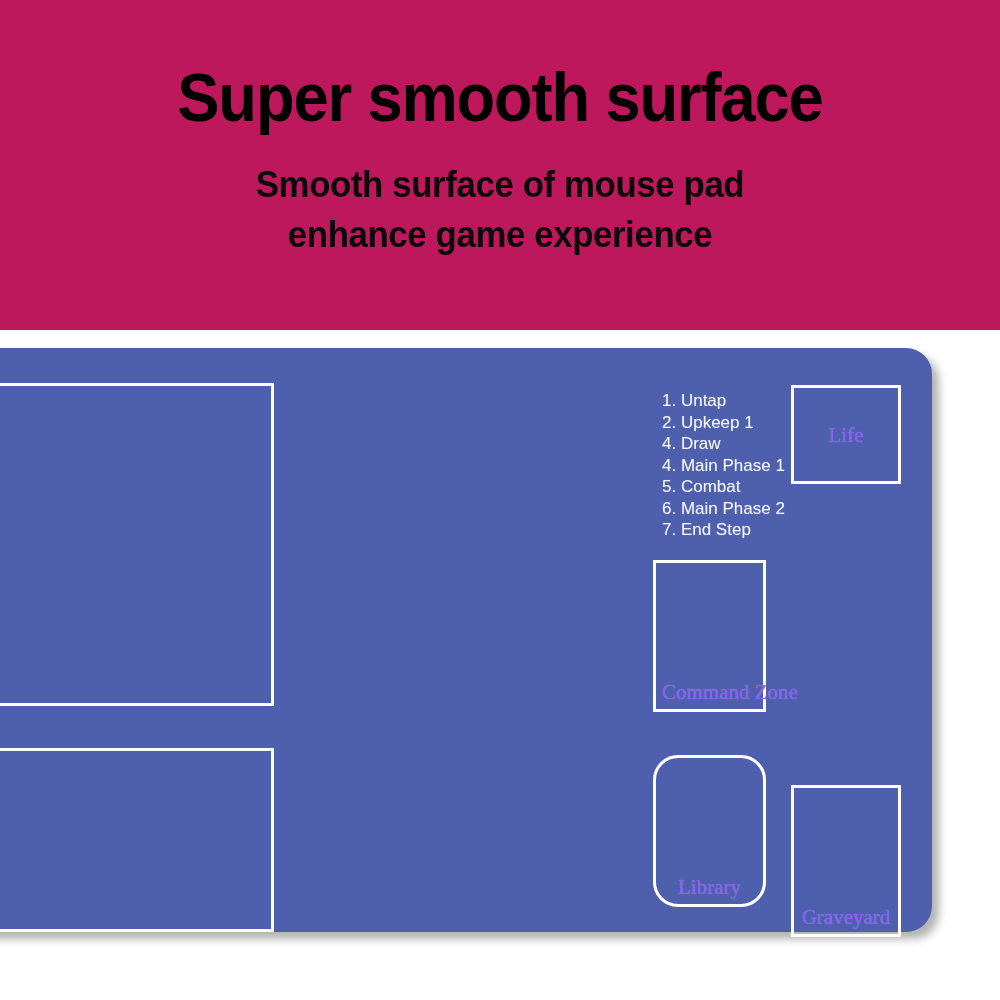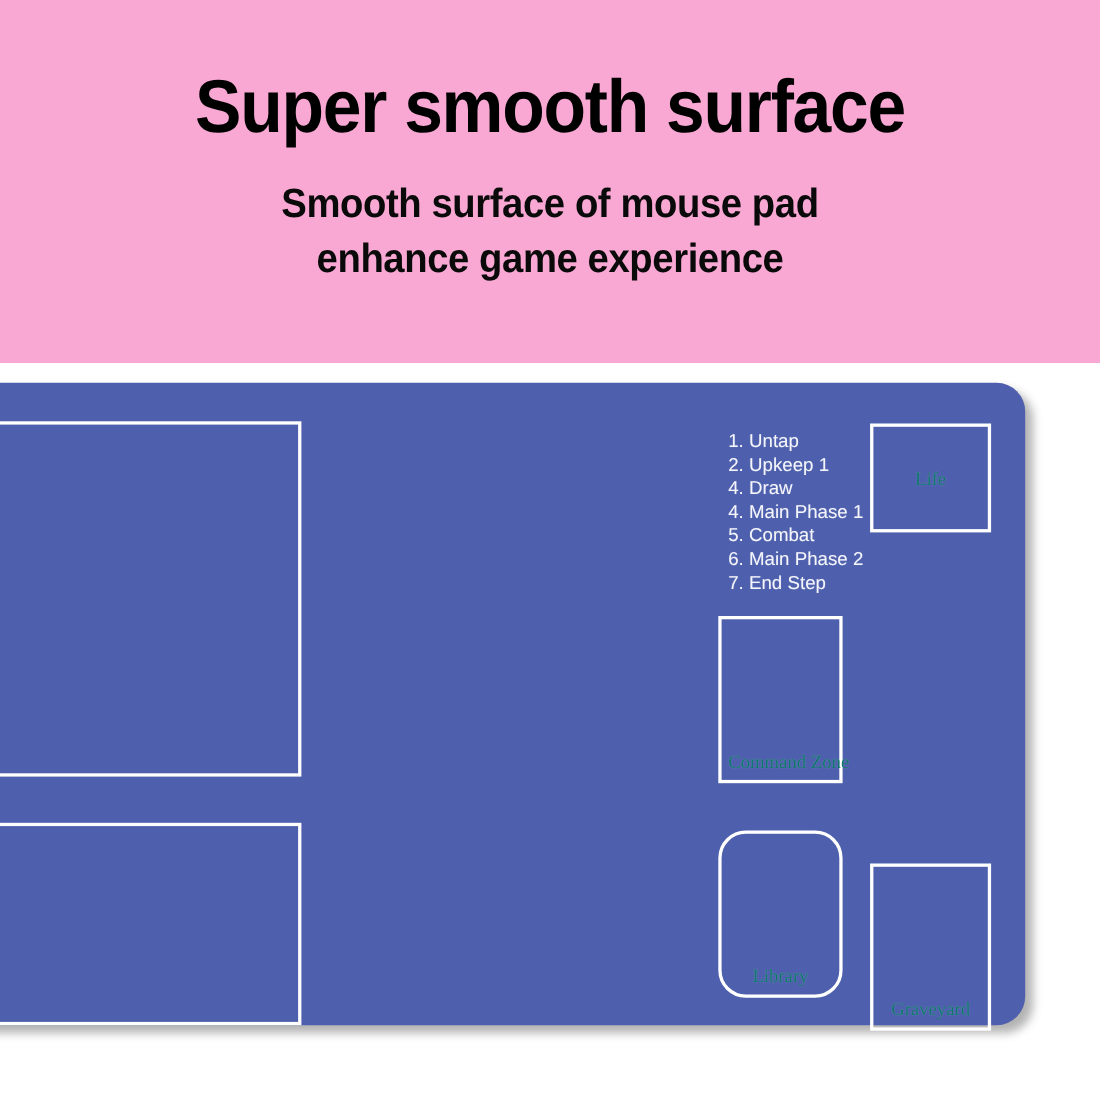--- a/index.html
+++ b/index.html
@@ -16,21 +16,21 @@
     position: relative;
   }
 
   
   .header {
     position: absolute;
     left: 0;
     top: 0;
     width: 1000px;
     height: 330px;
-    background: #f9a8d4;
+    background: #be185d;
     text-align: center;
   }
   .headline {
     position: absolute;
     left: 0;
     top: 58px;
     width: 1000px;
     font-family: "Liberation Sans", sans-serif;
     font-weight: bold;
     font-size: 68px;
@@ -76,23 +76,23 @@
   
   .zone {
     position: absolute;
     border: 3px solid #ffffff;
     box-sizing: border-box;
     color: #ffffff;
   }
   .zone-label {
     position: absolute;
     font-family: "Liberation Serif", serif;
-    font-size: 17px;
+    font-size: 21px;
     line-height: 19px;
-    color: #0f766e;
+    color: #8b5cf6;
     white-space: nowrap;
     text-shadow: 0 0 1px rgba(255,255,255,0.35);
   }
   
   .label-bl { left: 6px; bottom: 7px; }
   
   .label-bc { left: 0; right: 0; bottom: 7px; text-align: center; }
   
   .label-c  { left: 0; right: 0; top: 50%; text-align: center; transform: translateY(-50%); }
 

